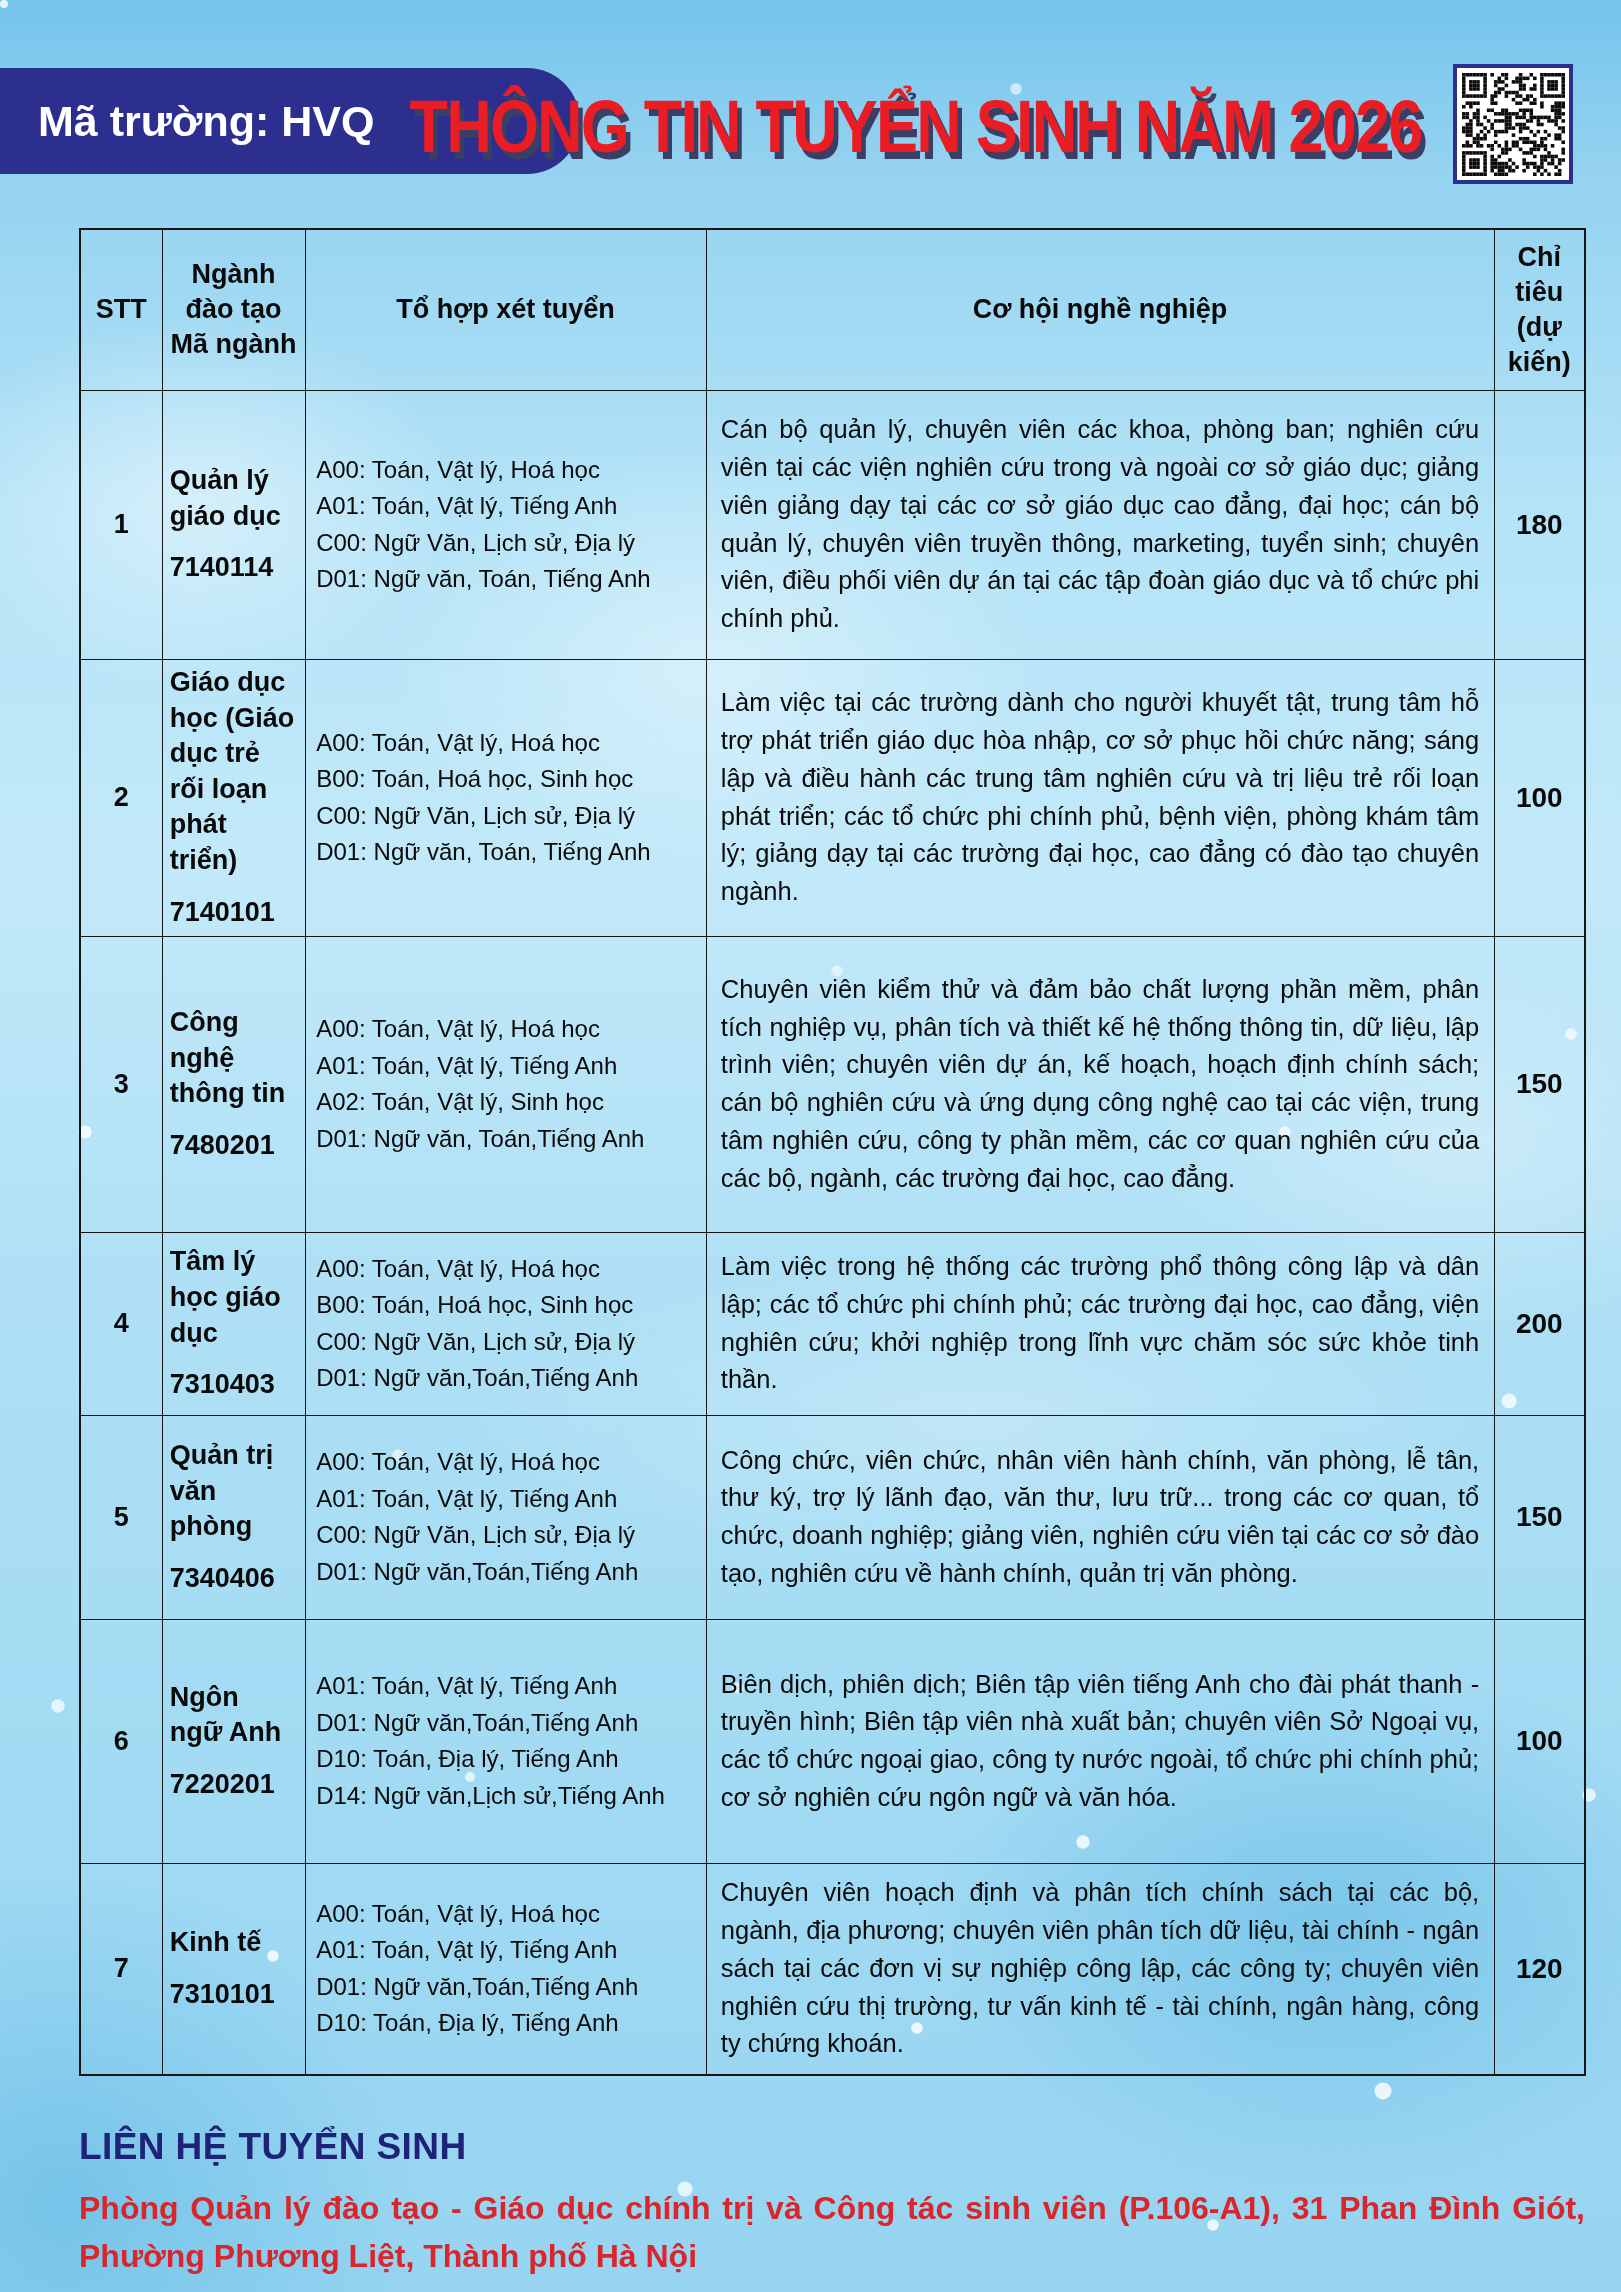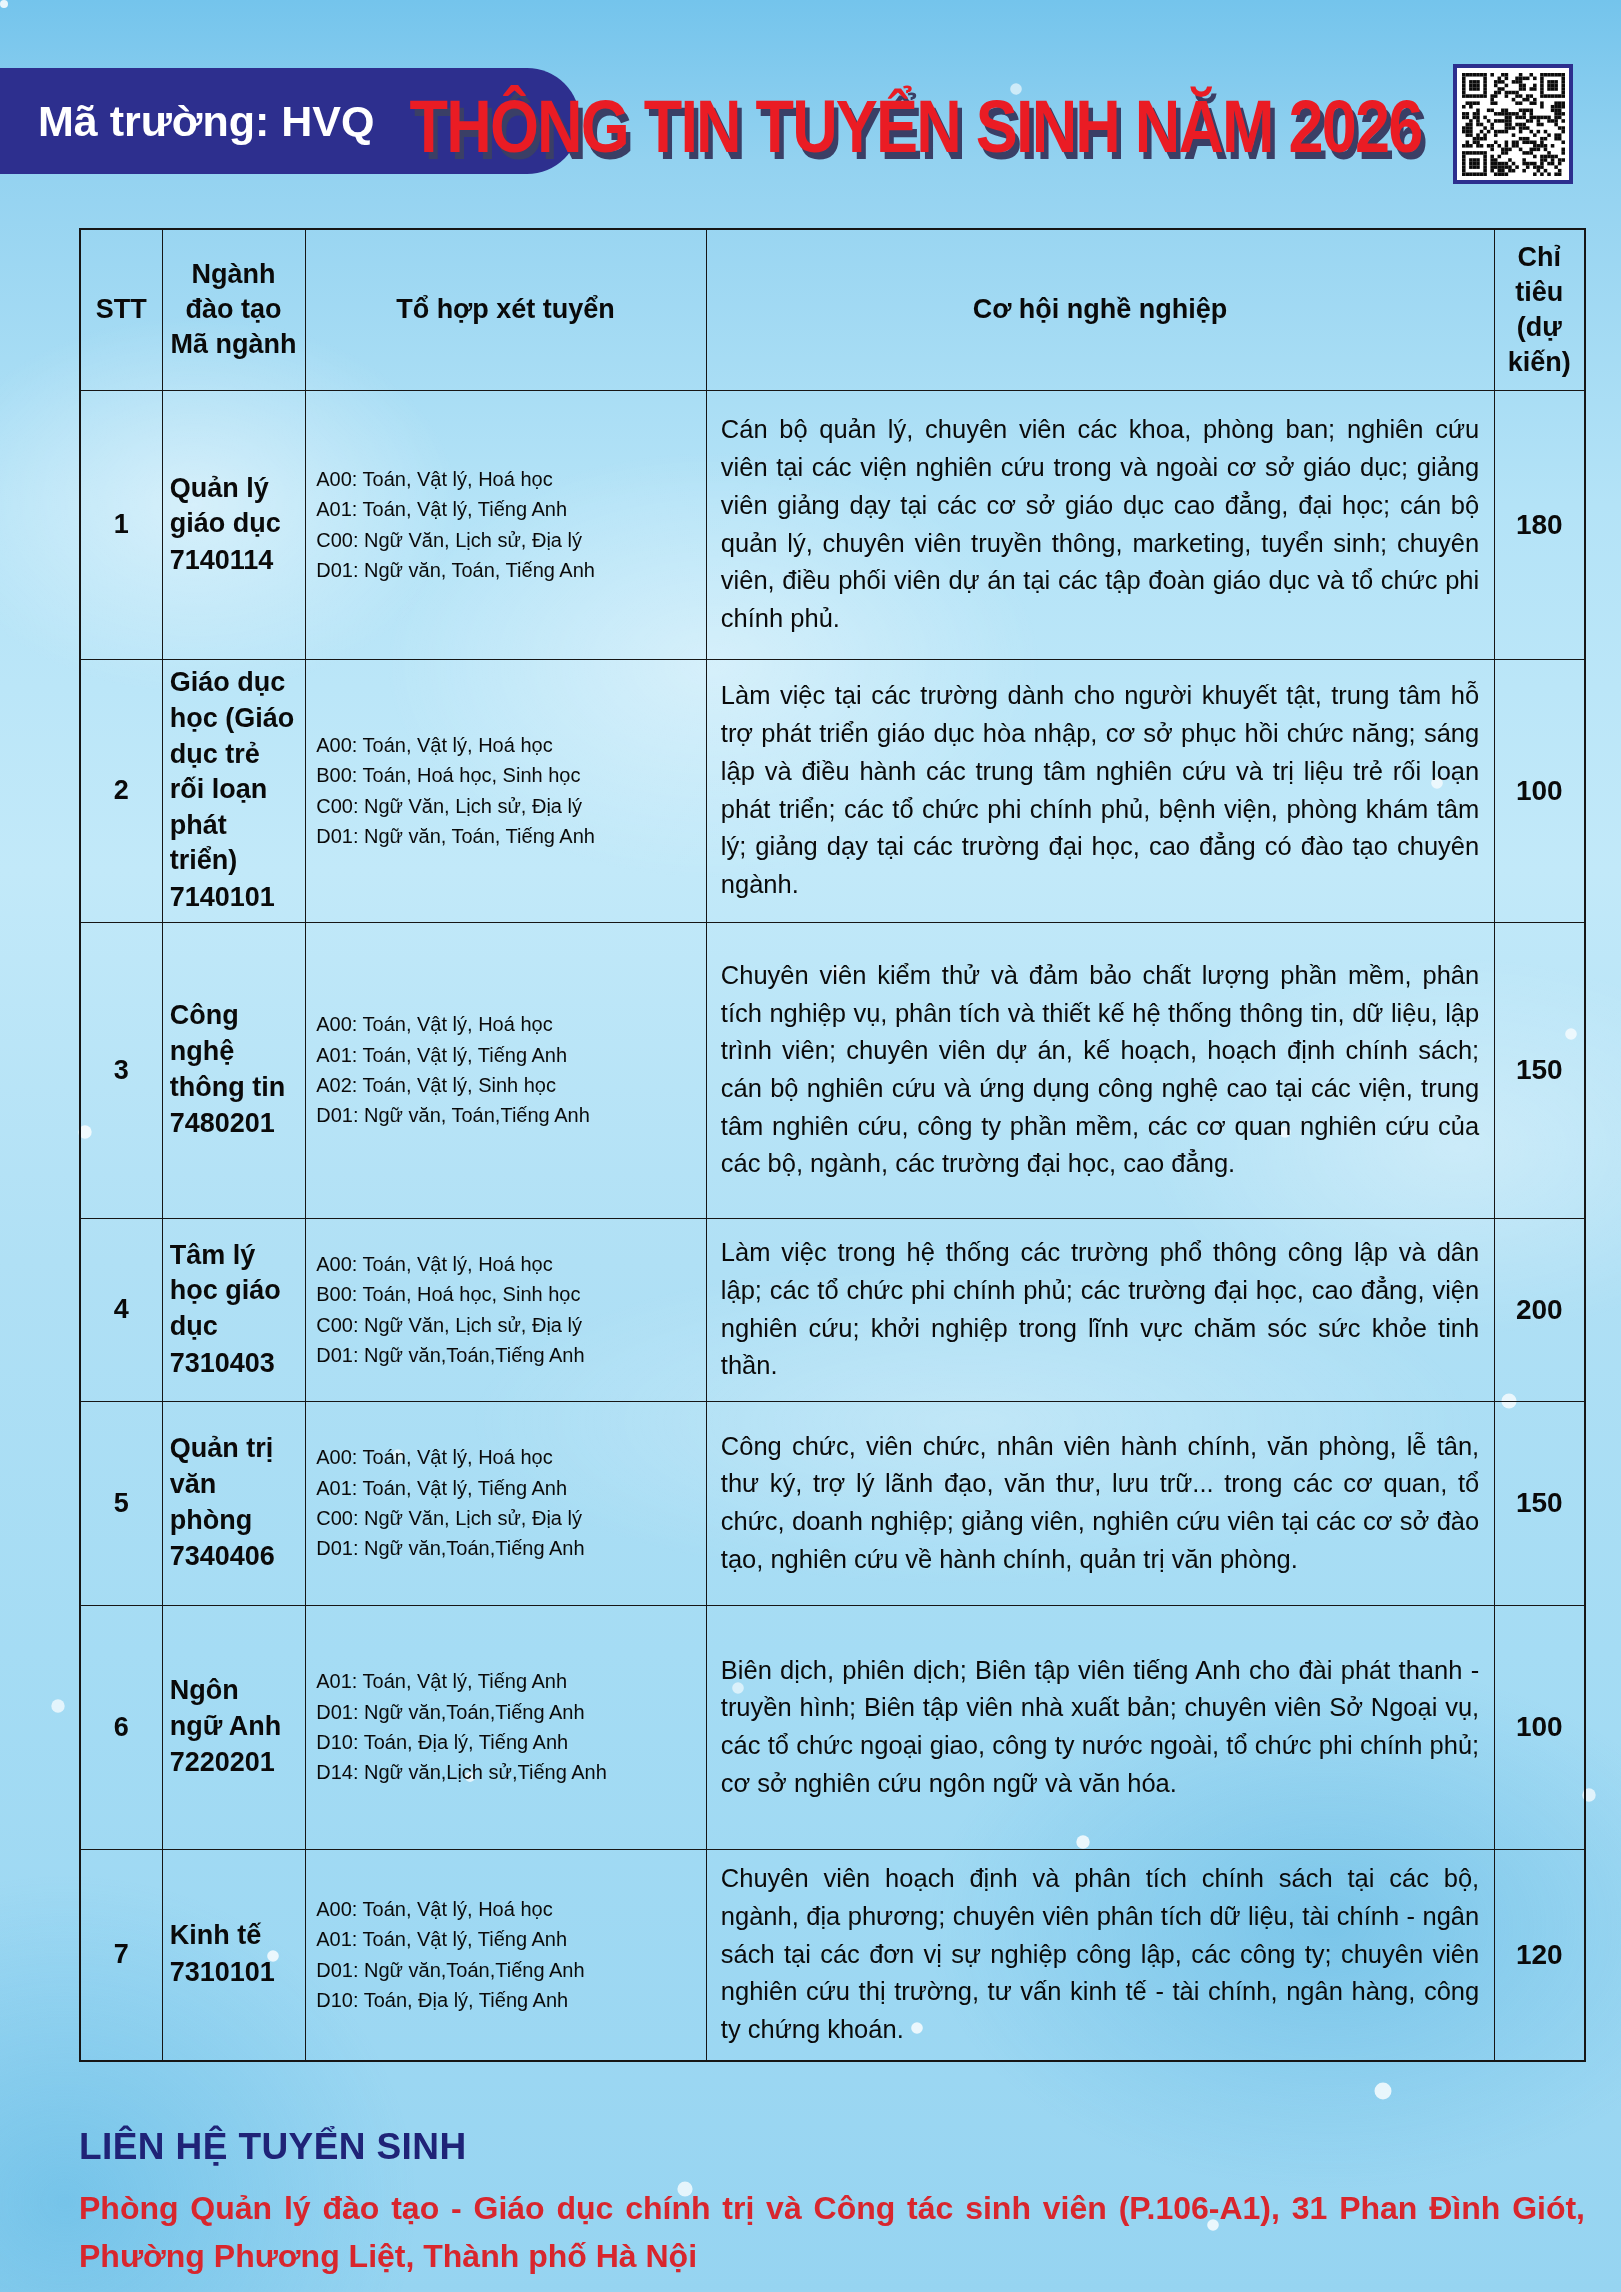--- a/index.html
+++ b/index.html
@@ -62,22 +62,22 @@
   tbody tr:nth-child(1){height:269px}
   tbody tr:nth-child(2){height:263px}
   tbody tr:nth-child(3){height:296px}
   tbody tr:nth-child(4){height:183px}
   tbody tr:nth-child(5){height:204px}
   tbody tr:nth-child(6){height:244px}
   tbody tr:nth-child(7){height:208px}
   th{font-size:27px;font-weight:700;text-align:center;padding:5.4px 7.2px;line-height:1.3;}
   td.stt{font-size:27px;font-weight:700;text-align:center;}
   td.major{font-size:27px;font-weight:700;text-align:left;padding:5.4px 7.2px;line-height:1.32;}
-  td.major .code{display:block;margin-top:1px;}
-  td.combos{font-size:20px;padding:7.2px 7.2px 7.2px 10.7px;line-height:1.52;margin-left:15px;}
+  td.major .code{display:block;margin-top:16px;}
+  td.combos{font-size:24px;padding:7.2px 7.2px 7.2px 10.7px;line-height:1.52;margin-left:15px;}
   td.career{font-size:25.5px;text-align:justify;padding:10.7px 14.3px;line-height:1.48;}
   td.quota{font-size:28px;font-weight:700;text-align:center;}
   
   .contact{position:absolute;left:79px;top:2085px;width:1506px;}
   .contact .heading{font-size:37px;font-weight:800;color:var(--heading_navy);letter-spacing:0.4px;margin-top:41px;}
   .contact .address{margin-top:16px;font-size:32px;font-weight:700;color:var(--address_red);
     line-height:1.5;text-align:justify;}
   .contact .line{margin-top:21.5px;display:flex;align-items:baseline;font-size:32px;font-weight:700;color:var(--contact_red);}
   .contact .line .hotline{margin-left:61px;}
   .contact .line .website{margin-left:auto;}

